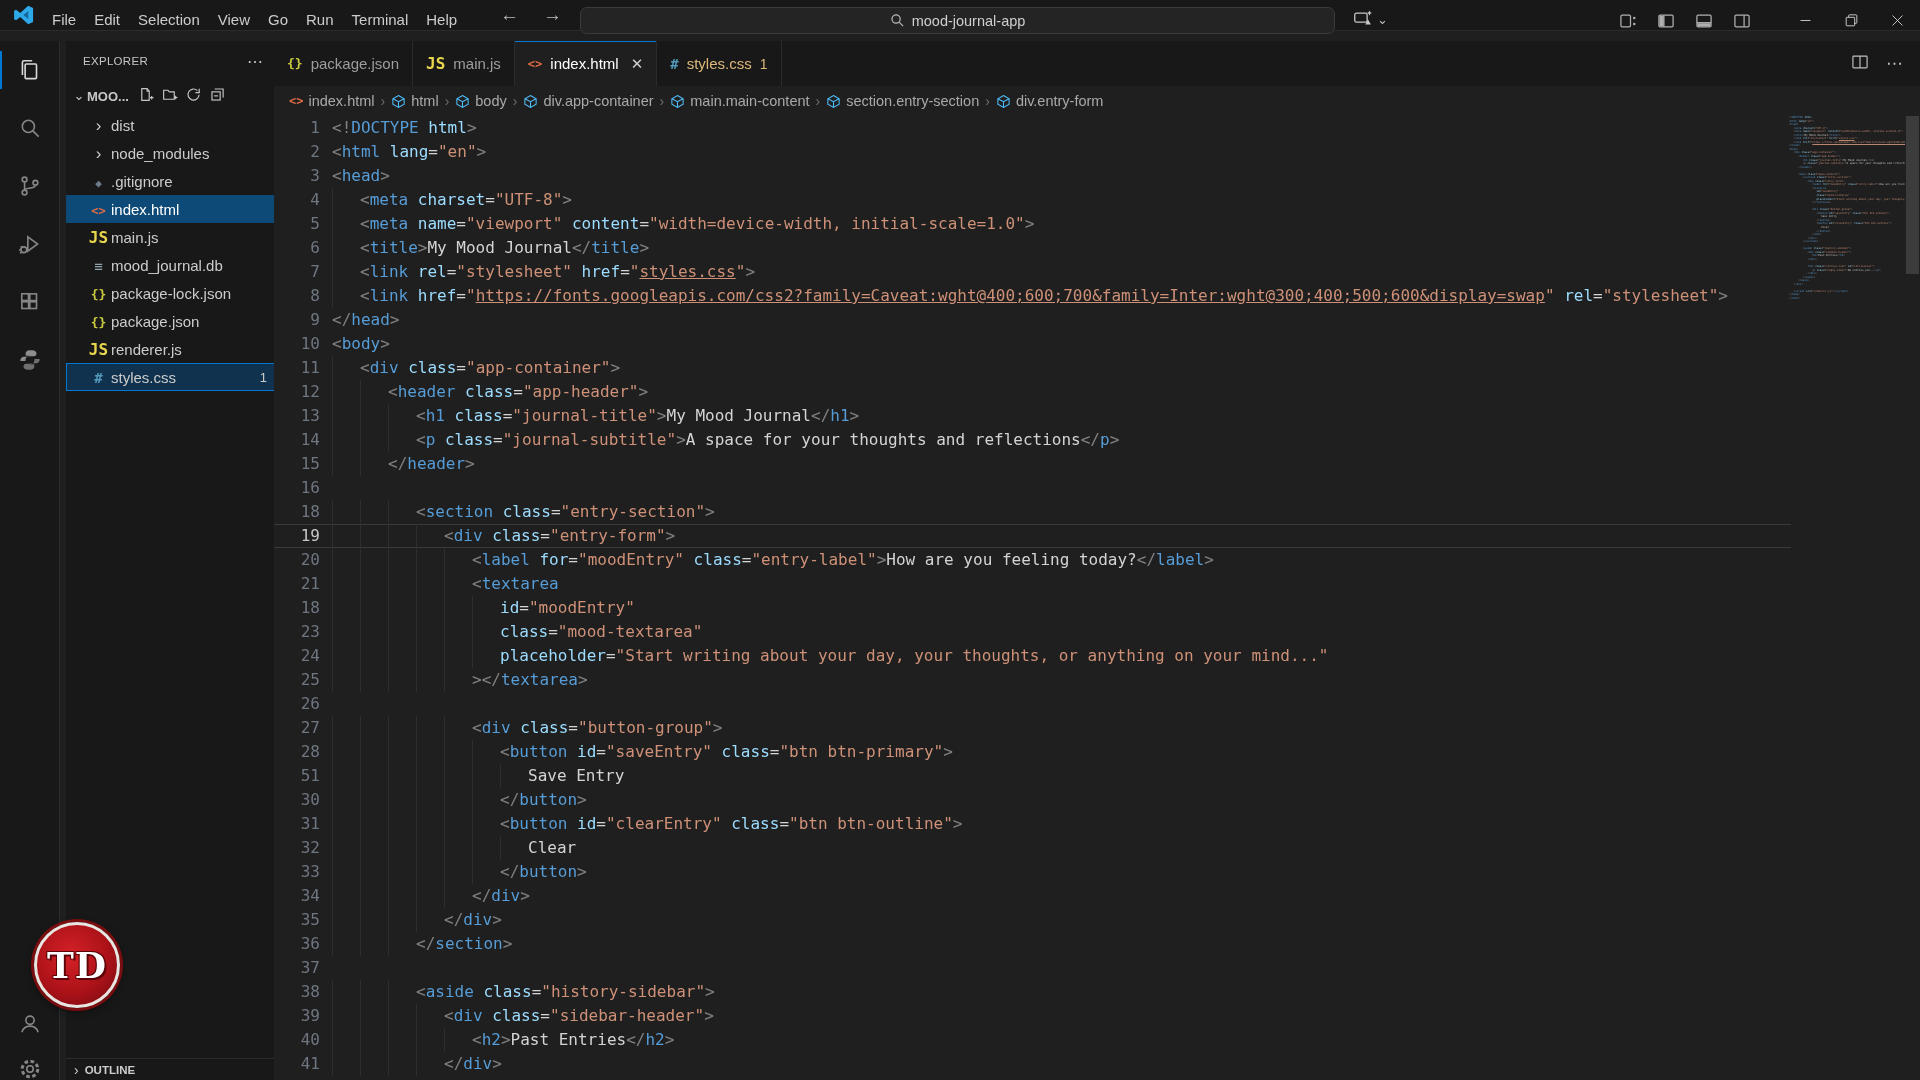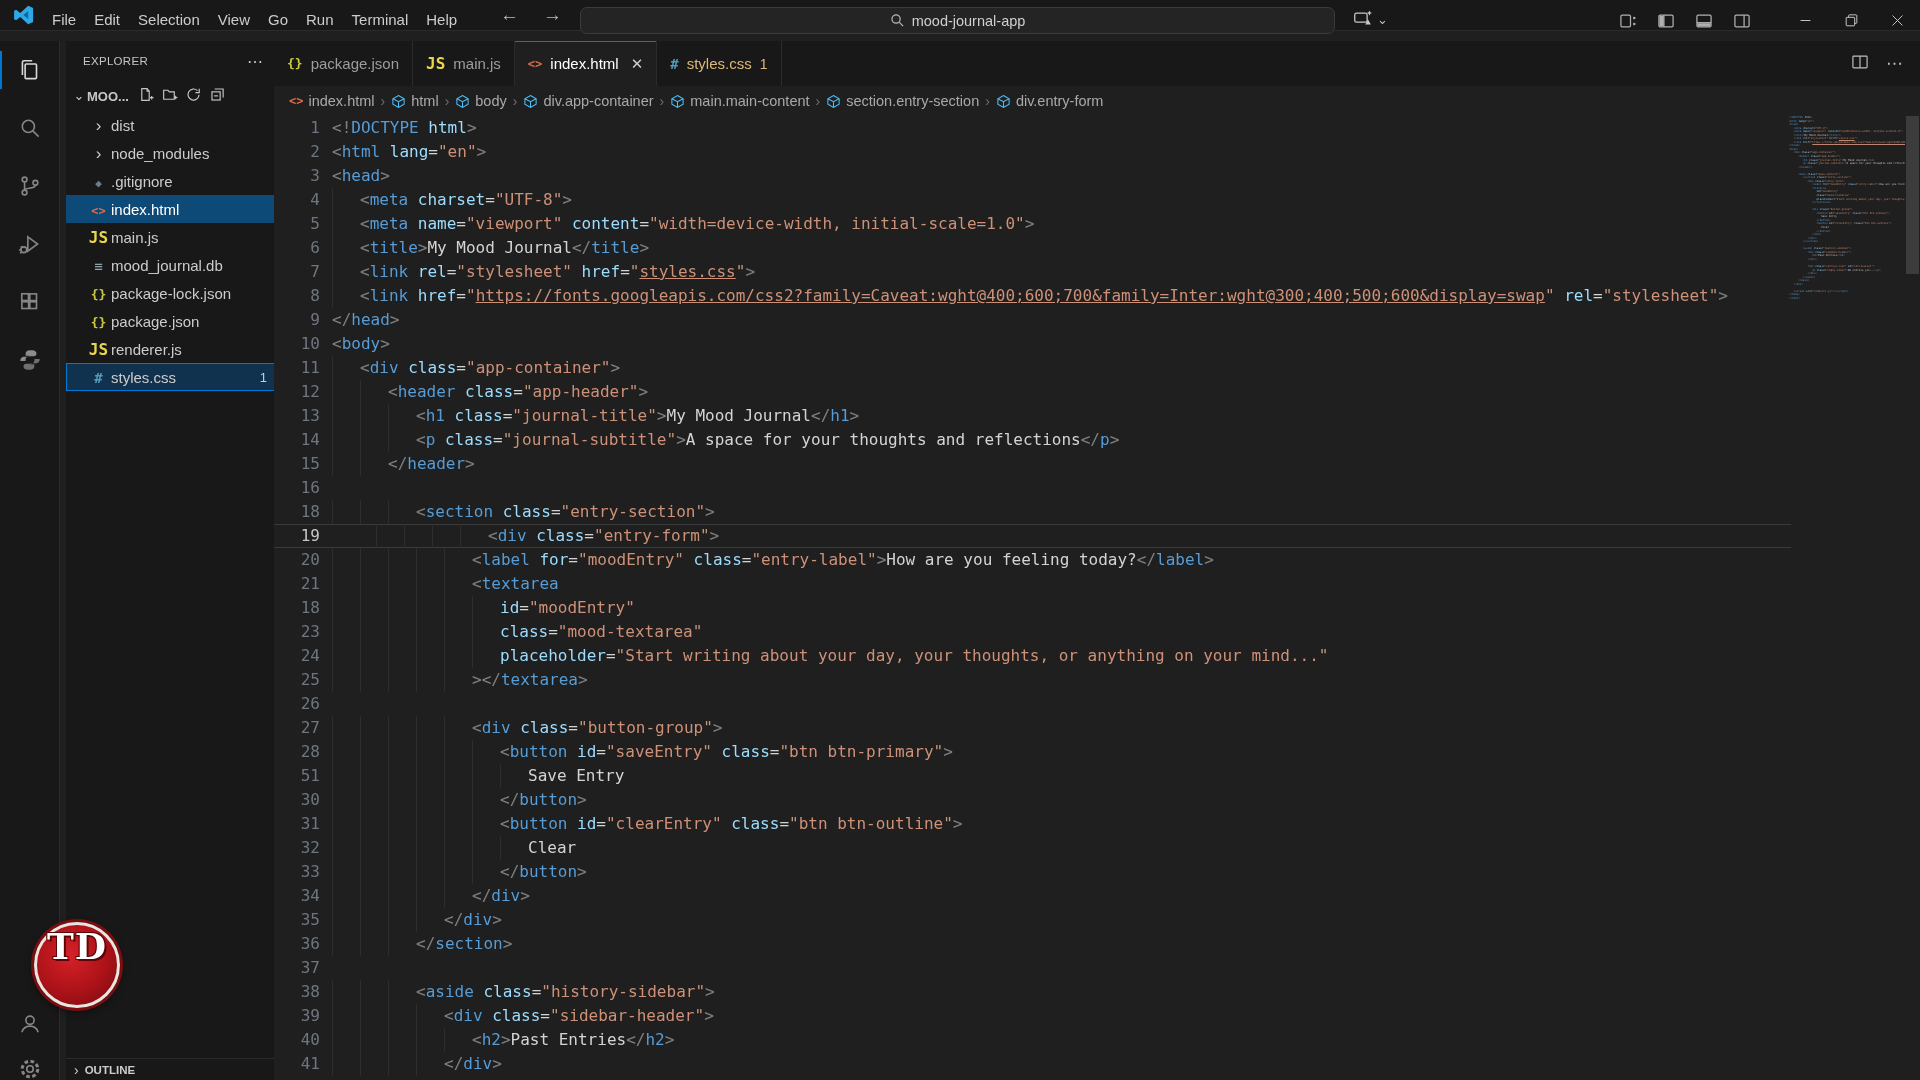--- a/index.html
+++ b/index.html
@@ -71,40 +71,40 @@
   .tab-actions .more{color:#c0c0c0;font-size:17px;letter-spacing:1px;}
   .breadcrumbs{height:30px;display:flex;align-items:center;padding-left:15px;font-size:14.5px;color:#a9a9a9;background:#1f1f1f;}
   .bc-item{display:flex;align-items:center;gap:5px;cursor:default;}
   .bc-sep{color:#6f6f6f;margin:0 6px;font-size:14px;}
   .cube{width:15px;height:15px;}
 
   
   .editor-body{position:absolute;top:75px;left:0;right:0;bottom:0;overflow:hidden;}
   .code{position:absolute;top:0;left:0;width:1517px;bottom:0;overflow:hidden;font-family:"DejaVu Sans Mono",monospace;font-size:16px;}
   .code-line{display:flex;height:24px;line-height:24px;white-space:pre;min-width:100%;width:max-content;}
-  .code-line.current{box-shadow:inset 0 1px 0 #3a3a3a,inset 0 -1px 0 #3a3a3a;gap:44px;}
+  .code-line.current{box-shadow:inset 0 1px 0 #3a3a3a,inset 0 -1px 0 #3a3a3a;}
   .ln{flex:0 0 58px;text-align:right;padding-right:12px;color:#6e7681;}
   .current .ln{color:#c6c6c6;}
   .lc{white-space:pre;}
   .ind{display:inline-block;width:28px;height:24px;border-left:1px solid #2e2e2e;vertical-align:top;}
   .tk-p{color:#808080;}.tk-t{color:#569cd6;}.tk-a{color:#9cdcfe;}.tk-o{color:#d4d4d4;}
   .tk-s{color:#ce9178;}.tk-u{color:#ce9178;text-decoration:underline;}.tk-x{color:#d4d4d4;}.tk-w{color:#d4d4d4;}
 
   
   .minimap{position:absolute;top:0;right:15px;width:116px;bottom:0;overflow:hidden;font-family:"DejaVu Sans Mono",monospace;font-size:2.6px;opacity:.9;}
   .minimap .code-line{height:3.55px;line-height:3.55px;min-width:0;box-shadow:none;}
   .minimap .ind{width:4.6px;height:3.55px;border:none;}
   .scrollbar{position:absolute;top:0;right:0;bottom:0;width:15px;}
   .sb-thumb{position:absolute;top:0;left:1px;right:1px;height:158px;background:rgba(121,121,121,.32);}
 
   
   .td-logo{position:absolute;left:34px;top:922px;width:86px;height:86px;border-radius:50%;
     background:radial-gradient(circle at 42% 38%,#d62128 0%,#ab1218 55%,#700a0f 100%);
     border:3px solid #e9e5e0;box-shadow:0 0 0 3px #7a0d10,0 3px 8px rgba(0,0,0,.65);
-    display:flex;align-items:flex-start;justify-content:center;z-index:50;}
+    display:flex;align-items:center;justify-content:center;z-index:50;}
   .td-text{font-family:"DejaVu Serif",serif;font-weight:700;font-size:36px;color:#ffffff;
     text-shadow:2px 2px 0 #5a0608,-1px -1px 0 #5a0608,1px -1px 0 #5a0608,-1px 1px 0 #5a0608;letter-spacing:1px;}
 </style>
 </head>
 <body>
 
 <div class="titlebar">
   <svg class="vs-logo" viewBox="0 0 24 24">
     <path d="M17.2 2.7 9.3 10 5.1 6.8l-2 .9v8.6l2 .9 4.2-3.2 7.9 7.3 4.9-2.3V5L17.2 2.7z" fill="#2da9e8"></path>
     <path d="M17.2 8.1 12.4 12l4.8 3.9V8.1z" fill="#14669b"></path>

